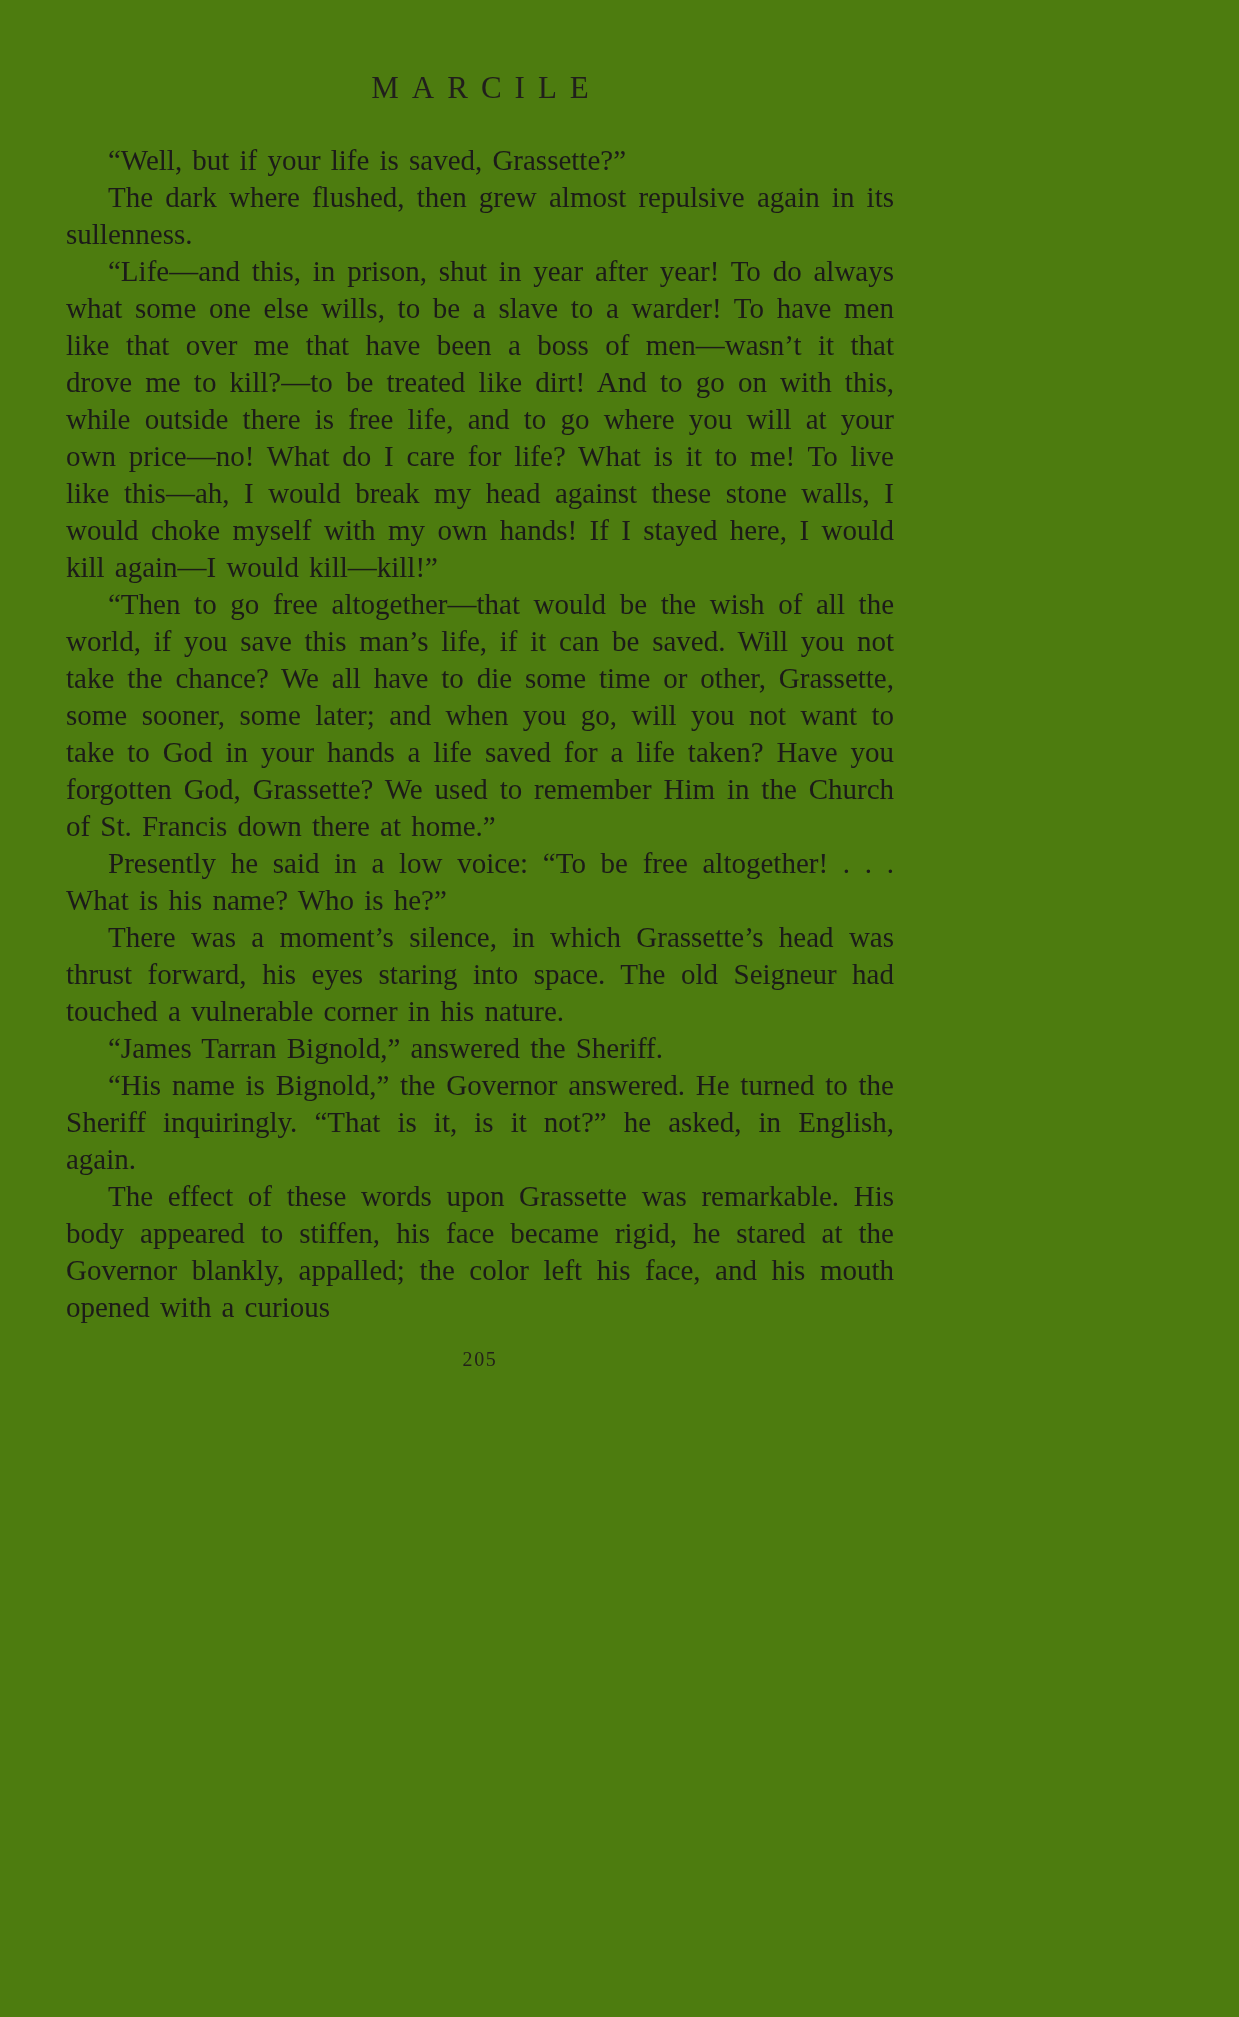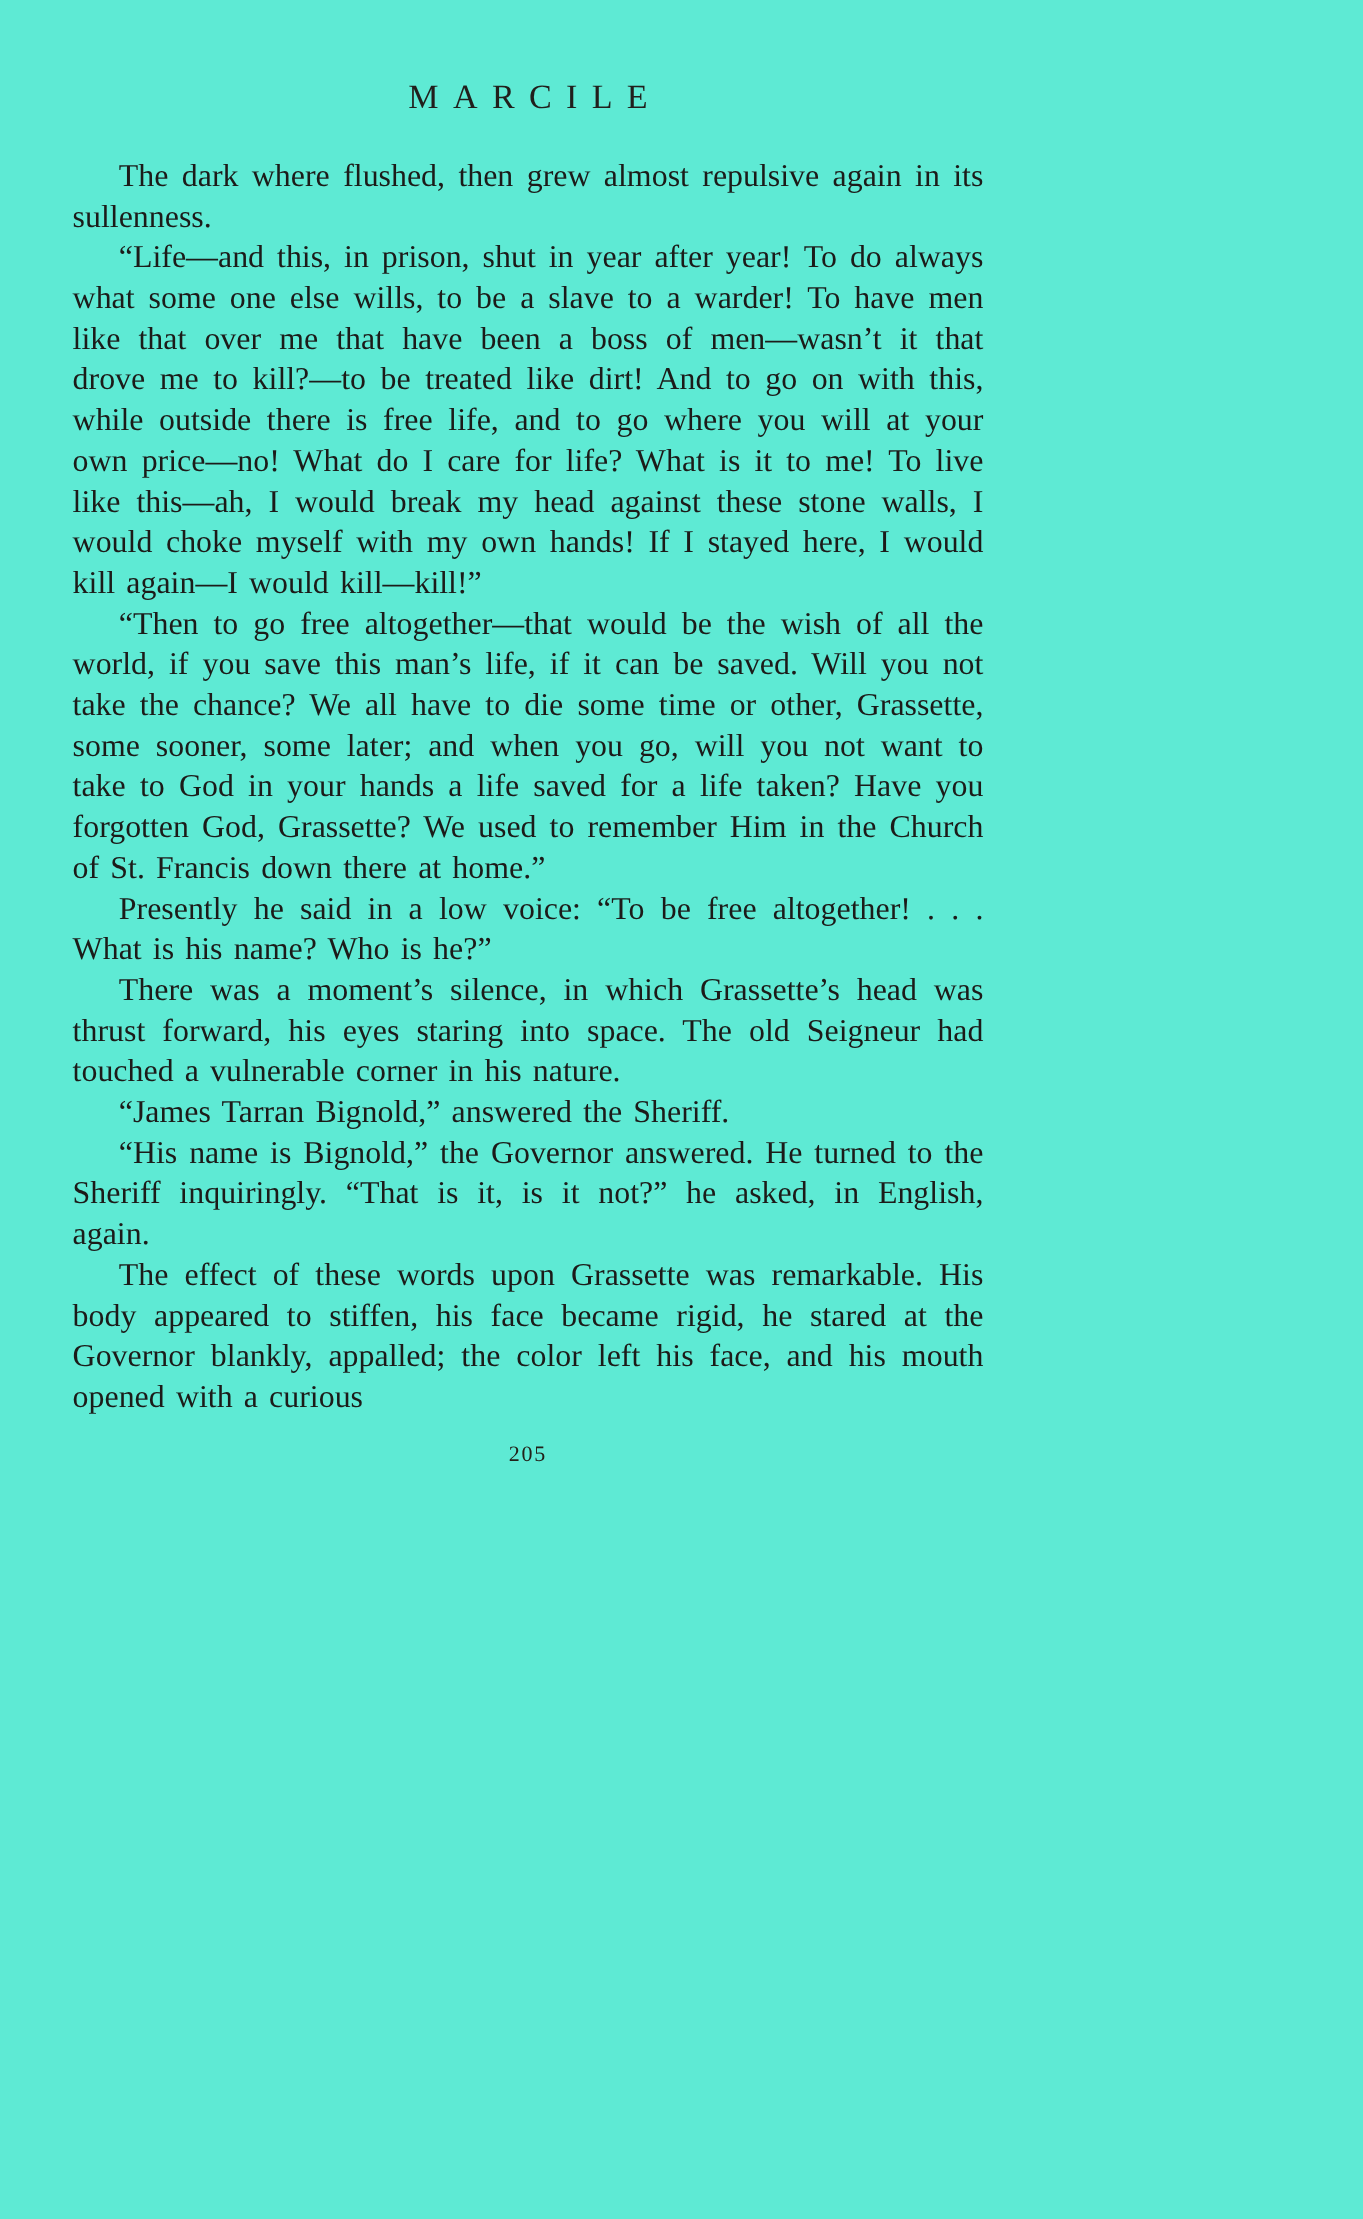--- a/index.html
+++ b/index.html
@@ -5,21 +5,21 @@
   html, body {
     margin: 0;
     padding: 0;
     background: #f4f3f0;
   }
   .scan-page {
     position: relative;
     width: 1239px;
     height: 2017px;
     margin: 0 auto;
-    background: #5eead4;
+    background: #4d7c0f;
     color: #1c1b19;
     font-family: "Liberation Serif", "DejaVu Serif", serif;
     overflow: hidden;
     box-sizing: border-box;
     padding-top: 70px;
   }
   .running-head {
     width: 828px;
     margin: 0 0 0 66px;
     text-align: center;
@@ -51,20 +51,21 @@
     color: #232119;
   }
 </style>
 </head>
 <body>
 
 <div class="scan-page">
   <div class="running-head">MARCILE</div>
 
   <div class="text-block">
+    <p>“Well, but if your life is saved, Grassette?”</p>
     <p>The dark where flushed, then grew almost repulsive again in its sullenness.</p>
     <p>“Life—and this, in prison, shut in year after year! To do always what some one else wills, to be a slave to a warder!  To have men like that over me that have been a boss of men—wasn’t it that drove me to kill?—to be treated like dirt!  And to go on with this, while outside there is free life, and to go where you will at your own price—no!  What do I care for life?  What is it to me!  To live like this—ah, I would break my head against these stone walls, I would choke myself with my own hands!  If I stayed here, I would kill again—I would kill—kill!”</p>
     <p>“Then to go free altogether—that would be the wish of all the world, if you save this man’s life, if it can be saved.  Will you not take the chance?  We all have to die some time or other, Grassette, some sooner, some later; and when you go, will you not want to take to God in your hands a life saved for a life taken?  Have you forgotten God, Grassette?  We used to remember Him in the Church of St. Francis down there at home.”</p>
     <p>Presently he said in a low voice: “To be free altogether! . . . What is his name?  Who is he?”</p>
     <p>There was a moment’s silence, in which Grassette’s head was thrust forward, his eyes staring into space. The old Seigneur had touched a vulnerable corner in his nature.</p>
     <p>“James Tarran Bignold,” answered the Sheriff.</p>
     <p>“His name is Bignold,” the Governor answered.  He turned to the Sheriff inquiringly.  “That is it, is it not?” he asked, in English, again.</p>
     <p>The effect of these words upon Grassette was remarkable.  His body appeared to stiffen, his face became rigid, he stared at the Governor blankly, appalled; the color left his face, and his mouth opened with a curious</p>
   </div>
 

